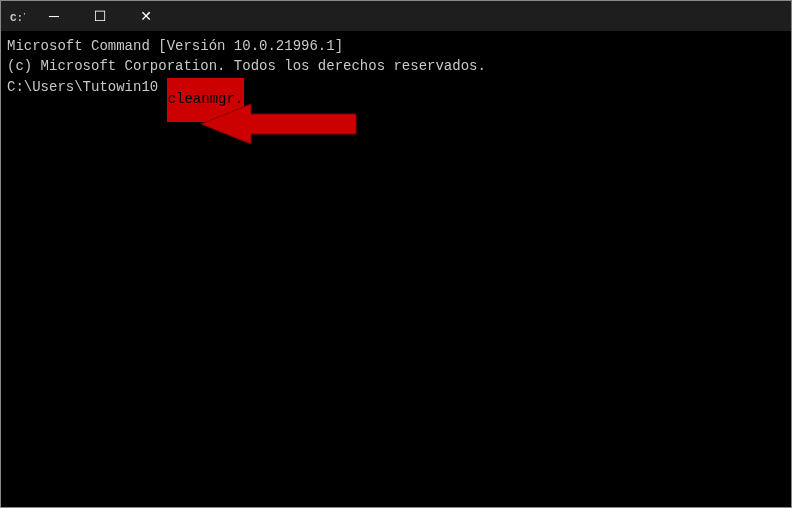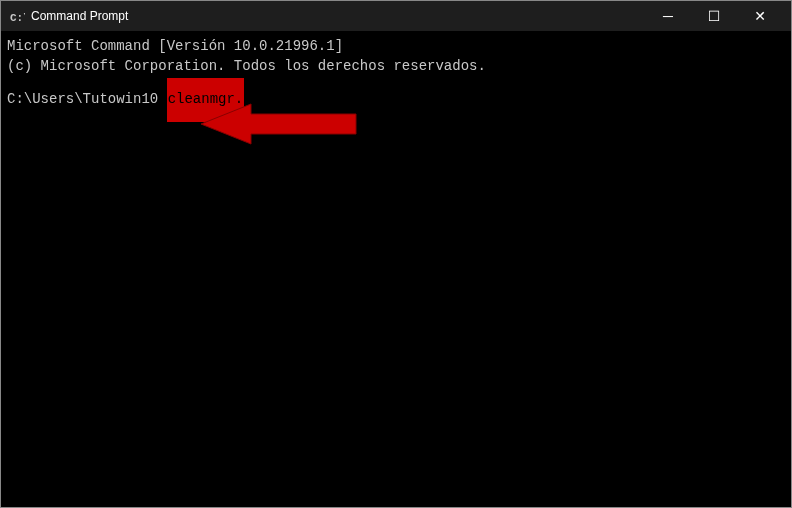--- a/index.html
+++ b/index.html
@@ -77,21 +77,21 @@
       overflow: hidden;
     }
 
     .console-line {
       white-space: pre;
       margin: 0;
     }
 
     .prompt-line {
       display: flex;
-      align-items: center;
+      align-items: flex-start;
       flex-wrap: nowrap;
       margin-top: 2px;
     }
 
     .prompt-text {
       color: #c8c8c8;
       white-space: pre;
     }
 
     .command-highlight {
@@ -119,21 +119,20 @@
 
 <div class="window">
 
   <div class="title-bar">
 
     <svg class="title-bar-icon" viewBox="0 0 16 16" xmlns="http://www.w3.org/2000/svg">
       <rect width="16" height="16" fill="#1e1e1e"></rect>
       <text x="1" y="13" font-size="11" fill="#c8c8c8" font-family="Courier New" font-weight="bold">C:\</text>
     </svg>
 
-    <span class="title-bar-title">Command Prompt</span>
 
     <div class="title-bar-controls">
       <button class="title-bar-btn">─</button>
       <button class="title-bar-btn">☐</button>
       <button class="title-bar-btn close">✕</button>
     </div>
   </div>
 
   <div class="console-area">
     <div class="console-line">Microsoft Command [Versión 10.0.21996.1]</div>

